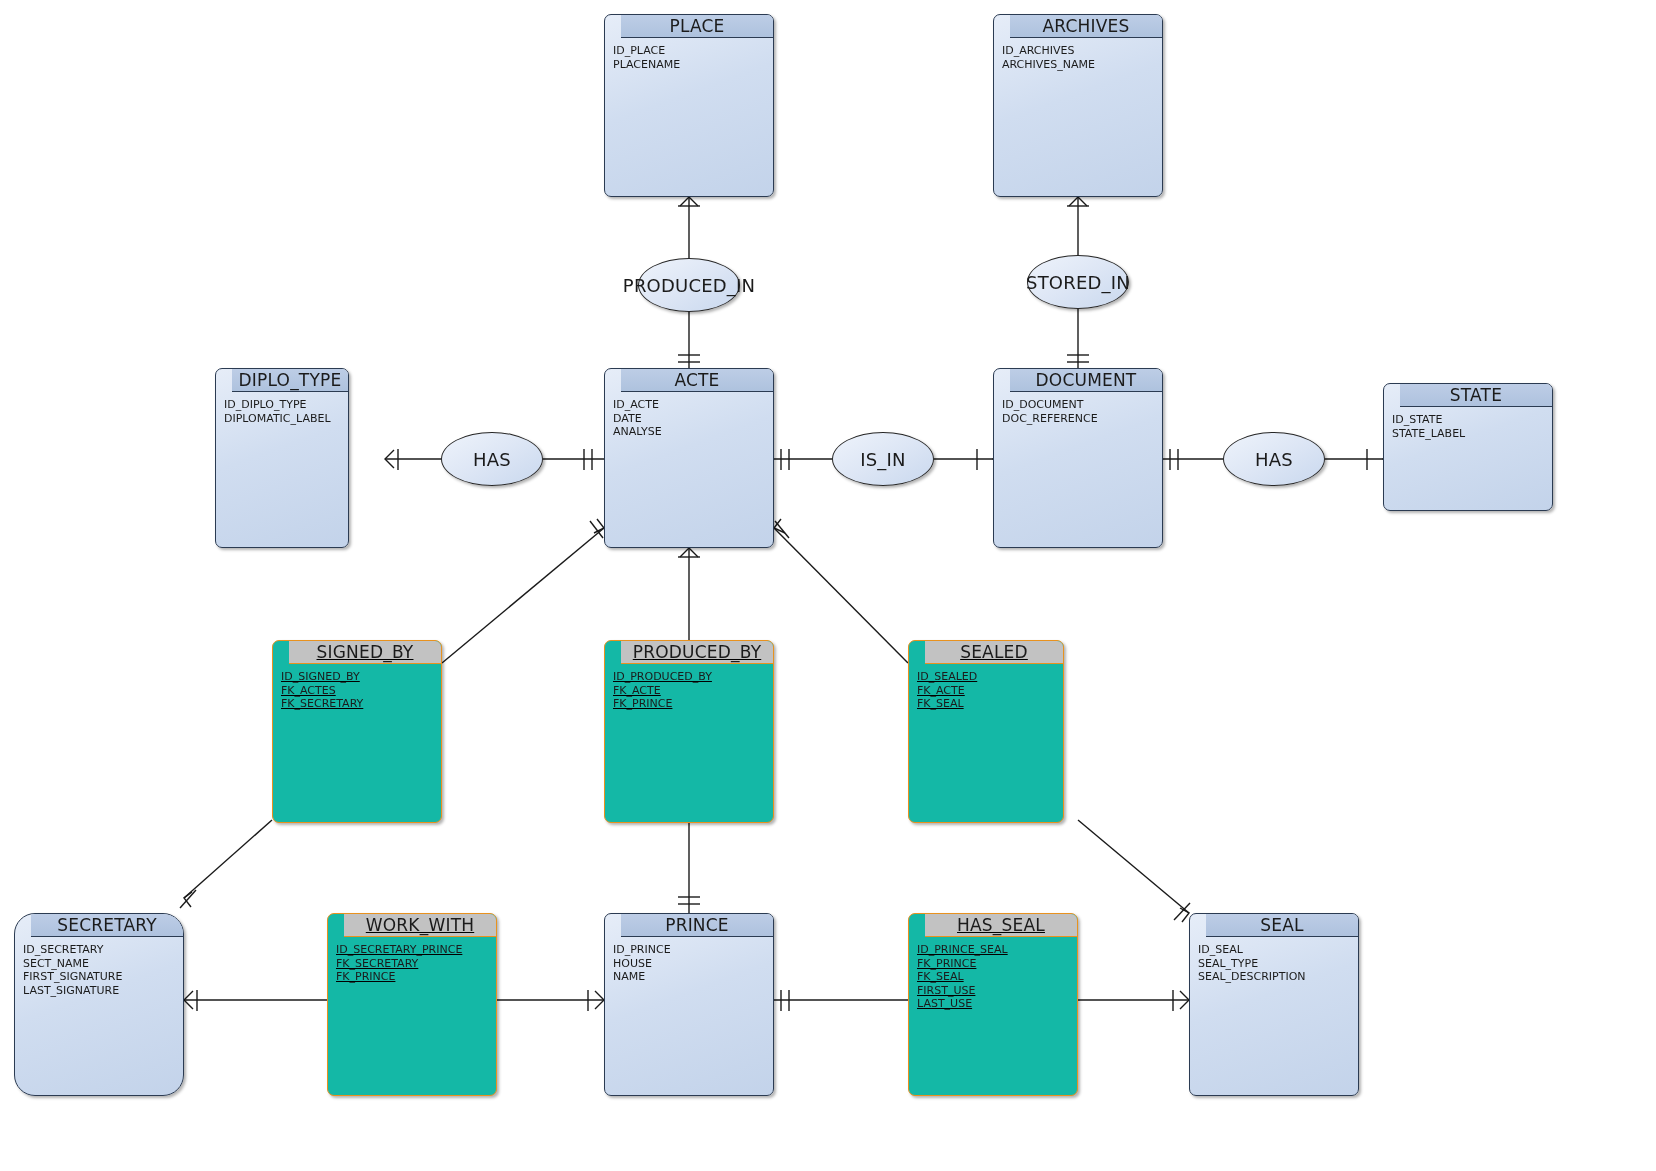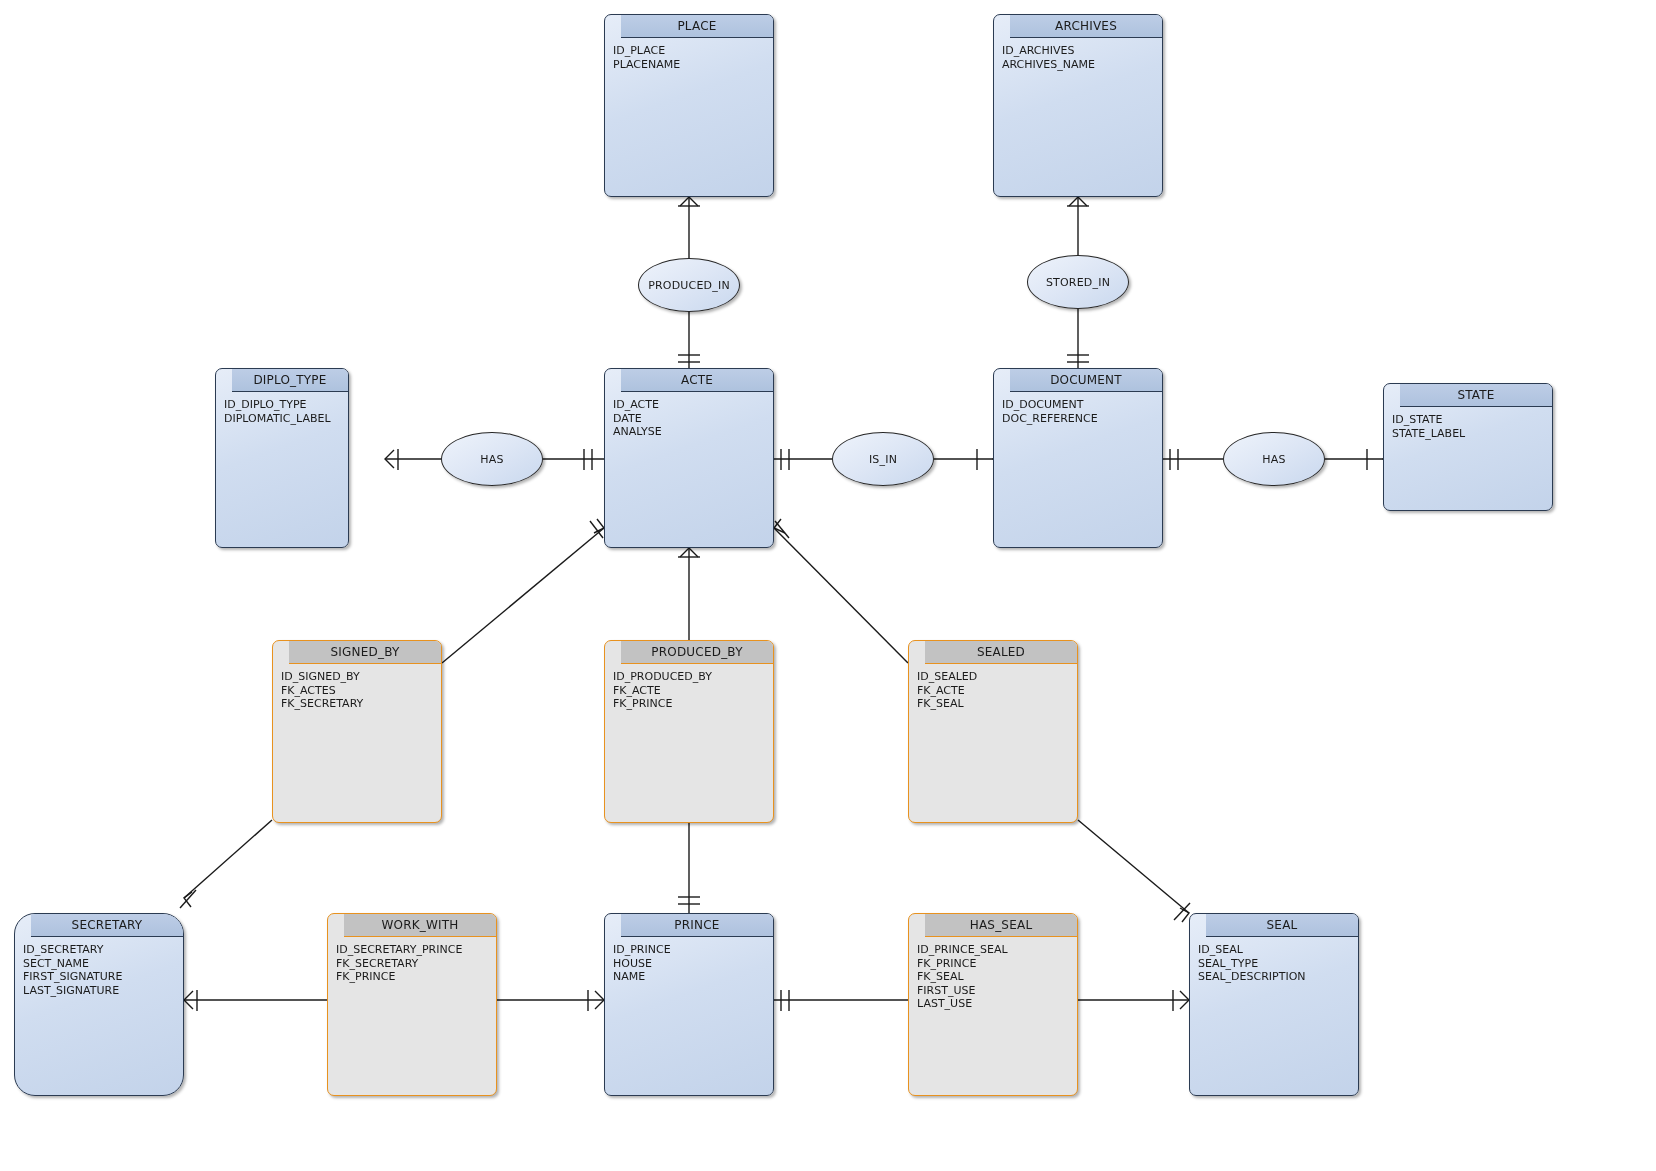--- a/index.html
+++ b/index.html
@@ -27,21 +27,21 @@
     box-sizing:border-box;
     border-radius:7px;
     overflow:hidden;
     box-shadow:2px 2px 3px rgba(0,0,0,.30);
   }
   .entity .hdr{
     box-sizing:border-box;
     height:23px;
     line-height:22px;
     text-align:center;
-    font-size:12px;
+    font-size:17px;
     color:#1b1b1b;
     letter-spacing:.2px;
     margin-left:16px;
   }
   .entity .attrs{
     box-sizing:border-box;
     padding:6px 8px 0 8px;
     font-size:11px;
     color:#1b1b1b;
     line-height:13.6px;
@@ -53,38 +53,39 @@
     border:1px solid #2b3b52;
     background:linear-gradient(160deg,#e6edf8 0%,#d0ddf0 45%,#c3d3ea 100%);
   }
   .entity.strong .hdr{
     background:linear-gradient(180deg,#bdcde6 0%,#aec2de 100%);
     border-bottom:1px solid #2b3b52;
   }
   
   .entity.assoc{
     border:1.5px solid #e8921f;
-    background:#e5e5e5;
+    background:#14b8a6;
+    text-decoration:underline;
   }
   .entity.assoc .hdr{
     background:#c2c2c2;
     border-bottom:1.5px solid #e8921f;
   }
 
   
   .rel{
     position:absolute;
     box-sizing:border-box;
     border:1px solid #262626;
     border-radius:50%;
     background:linear-gradient(150deg,#eef3fb 0%,#dde6f5 50%,#c9d8ee 100%);
     display:flex;
     align-items:center;
     justify-content:center;
-    font-size:11px;
+    font-size:18px;
     color:#1b1b1b;
     box-shadow:2px 2px 3px rgba(0,0,0,.30);
     letter-spacing:.2px;
   }
 </style>
 </head>
 <body>
 
 <div id="canvas">
 
@@ -228,21 +229,21 @@
         </div>
       </div>
       <div class="entity assoc" style="left: 604px; top: 640px; width: 170px; height: 183px;">
         <div class="hdr">PRODUCED_BY</div>
         <div class="attrs">
           <div>ID_PRODUCED_BY</div>
           <div>FK_ACTE</div>
           <div>FK_PRINCE</div>
         </div>
       </div>
-      <div class="entity assoc" style="left: 908px; top: 640px; width: 170px; height: 183px;">
+      <div class="entity assoc" style="left: 908px; top: 640px; width: 156px; height: 183px;">
         <div class="hdr">SEALED</div>
         <div class="attrs">
           <div>ID_SEALED</div>
           <div>FK_ACTE</div>
           <div>FK_SEAL</div>
         </div>
       </div>
       <div class="entity strong" style="left: 14px; top: 913px; width: 170px; height: 183px; border-radius: 21px;">
         <div class="hdr">SECRETARY</div>
         <div class="attrs">

